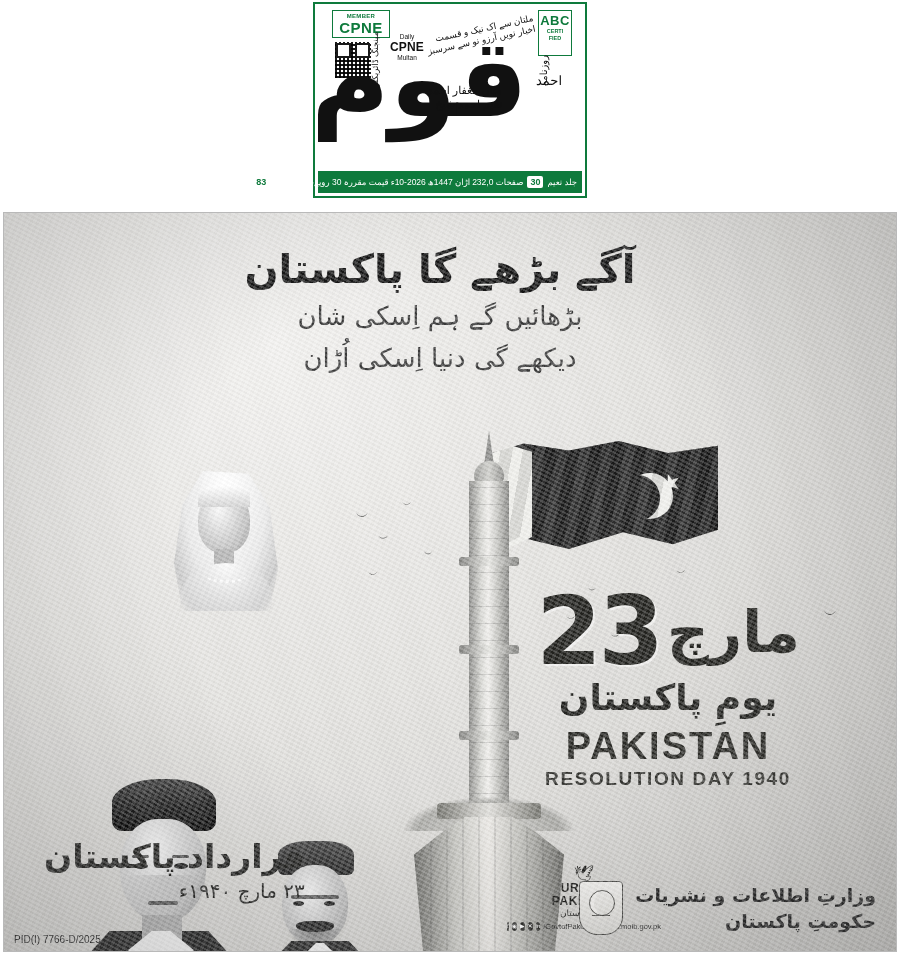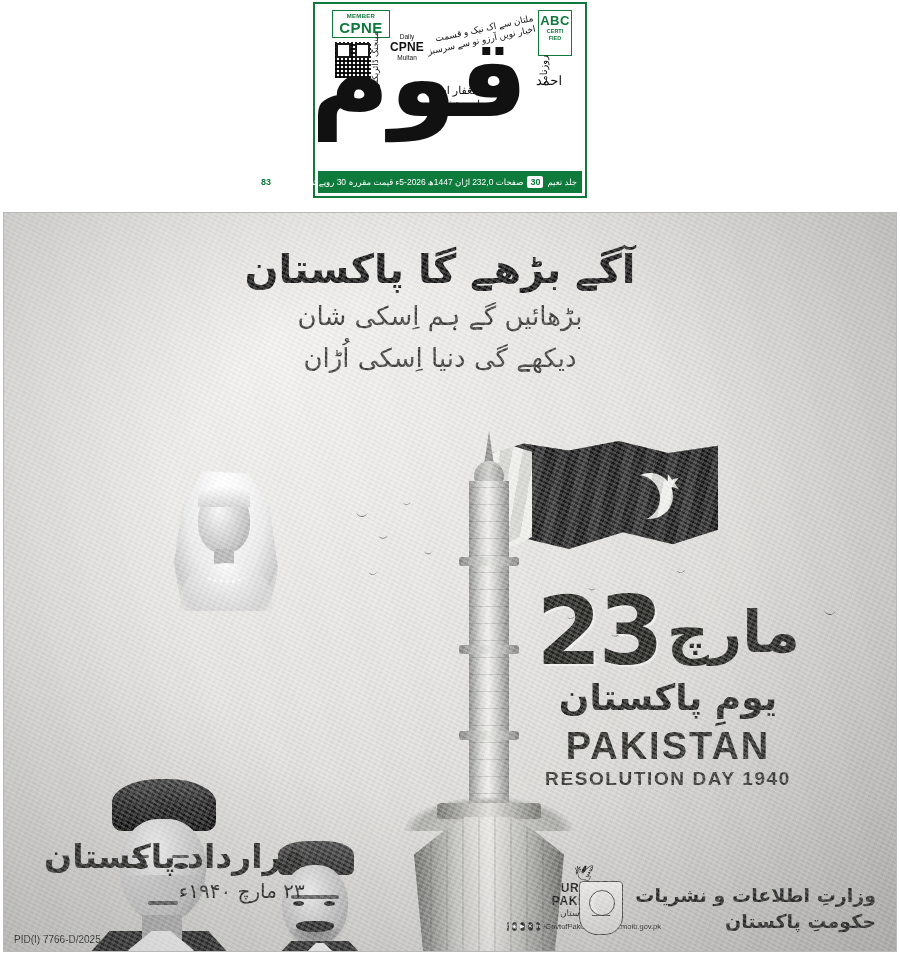--- a/index.html
+++ b/index.html
@@ -703,21 +703,21 @@
 
       <div class="mast-strip">
         <div class="seg">
           <span>جلد نعیم</span>
           <span class="chip">30</span>
           <span>صفحات 2,0</span>
         </div>
         <div class="seg">
           <span>23</span>
           <span>اڑان 1447ھ</span>
-          <span>5-2026ء</span>
+          <span>10-2026ء</span>
           <span>قیمت مقررہ 30 روپے</span>
         </div>
         <div class="seg">
           <span>شمارہ نمبر</span>
           <span class="chip">83</span>
         </div>
       </div>
     </div>
   </div>
 

